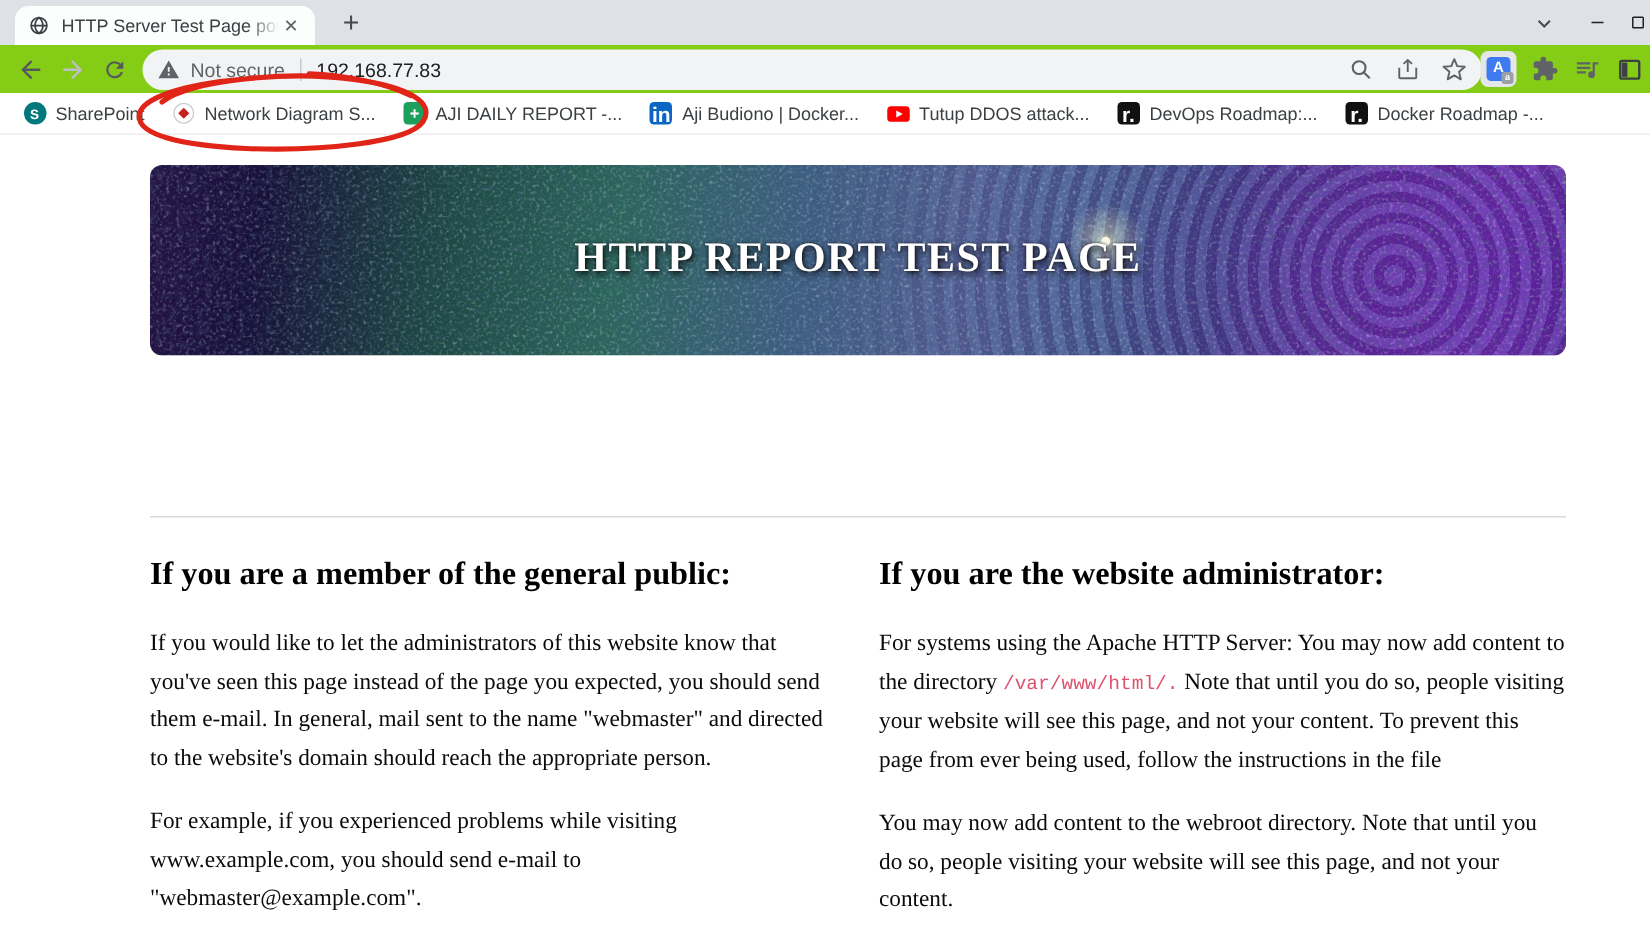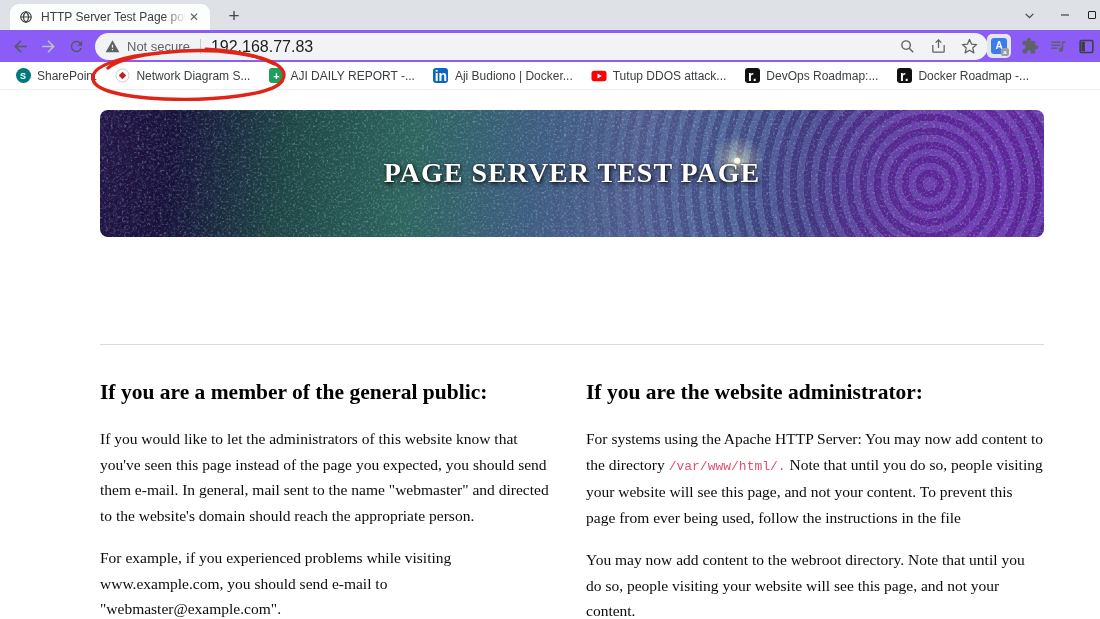--- a/index.html
+++ b/index.html
@@ -15,27 +15,27 @@
                -webkit-mask-image:linear-gradient(to right,#000 85%,transparent); mask-image:linear-gradient(to right,#000 85%,transparent);}
   .tab-close { font-size:12px; color:#5f6368; padding:0 3px; cursor:pointer; }
   .newtab { position:absolute; left:222px; top:5px; width:24px; height:24px; color:#45494d;
             font-size:19px; line-height:22px; text-align:center; border-radius:50%; }
   .win-controls { position:absolute; right:0; top:0; height:30px; display:flex; align-items:center; }
   .wc { width:38px; height:30px; display:flex; align-items:center; justify-content:center; color:#202124; }
   .wc svg { display:block; }
   .maximize-partial { width:16px; overflow:hidden; }
 
   
-  .toolbar { position:absolute; left:0; top:30px; width:1100px; height:32px; background:#8b5cf6; }
+  .toolbar { position:absolute; left:0; top:30px; width:1100px; height:32px; background:#84cc16; }
   .navbtn { position:absolute; top:3px; width:26px; height:26px; display:flex; align-items:center; justify-content:center; border-radius:50%; }
   .omnibox { position:absolute; left:95px; top:3px; width:893px; height:27px; background:#f1f3f4;
              border-radius:14px; display:flex; align-items:center; padding:0 10px; }
   .sec-label { font-size:13px; color:#5f6368; margin:0 10px 0 7px; }
   .divider { width:1px; height:15px; background:#c7cacd; margin-right:10px; }
-  .url { font-size:16px; color:#202124; }
+  .url { font-size:13px; color:#202124; }
   .omni-right { margin-left:auto; display:flex; align-items:center; gap:14px; }
   .ext-area { position:absolute; right:4px; top:3px; display:flex; align-items:center; gap:10px; height:26px; }
   .translate-chip { width:24px; height:24px; background:#e4e6e8; border-radius:5px; display:flex; align-items:center; justify-content:center; }
   .translate-sq { position:relative; width:16px; height:16px; background:#3e7bf0; border-radius:3px;
                   color:#fff; font-size:10px; font-weight:bold; text-align:center; line-height:15px; }
   .translate-sq i { position:absolute; right:-2px; bottom:-2px; width:8px; height:8px; background:#9aa0a6;
                     border-radius:2px; font-size:6px; line-height:8px; font-style:normal; color:#fff; }
   .annotation-svg { position:absolute; left:78px; top:14px; width:225px; height:60px; pointer-events:none; z-index:40; }
 
   
@@ -64,21 +64,21 @@
   .banner-title { position:absolute; left:0; right:0; top:50%; transform:translateY(-54%);
             text-align:center; color:#fff; font-family:"Liberation Serif", serif; font-weight:bold;
             font-size:28px; letter-spacing:1px; text-shadow:1px 2px 4px rgba(0,0,0,.85), 0 0 2px rgba(0,0,0,.6); }
   .lead { position:absolute; left:100px; top:176px; width:944px; font-family:"Liberation Serif", serif;
           font-size:17.5px; line-height:26px; color:#0b0b0b; }
   .lead a { color:#2b66d9; text-decoration:none; }
   .rule { position:absolute; left:100px; top:254px; width:944px; height:1px; background:#d9d9d9; }
   .cols { position:absolute; left:100px; top:280px; width:944px; display:flex; gap:28px;
           font-family:"Liberation Serif", serif; color:#0b0b0b; }
   .col { width:458px; }
-  .col h2 { font-size:21.5px; font-weight:bold; margin:10px 0 21px; color:#000; }
+  .col h2 { font-size:21.5px; font-weight:bold; margin:0 0 21px; color:#000; }
   .col p { font-size:15.5px; line-height:25.5px; margin:0 0 17px; }
   .col code { font-family:"Liberation Mono", monospace; font-size:13px; color:#dd536e; }
 </style>
 </head>
 <body>
 
 <div class="stage">
 
   <div class="tabstrip">
     <div class="tab">
@@ -249,21 +249,21 @@
           <feColorMatrix type="matrix" values="0 0 0 0 0.85  0 0 0 0 0.98  0 0 0 0 0.95  0.9 0.9 0.9 0 -1.35"></feColorMatrix>
           </filter>
         <filter id="nzD">
             <feTurbulence type="fractalNoise" baseFrequency="0.22" numOctaves="3" seed="3"></feTurbulence>
           <feColorMatrix type="matrix" values="0 0 0 0 0.05  0 0 0 0 0.10  0 0 0 0 0.20  0.8 0.8 0.8 0 -1.1"></feColorMatrix>
           </filter>
         <rect width="100%" height="100%" filter="url(#nzD)" opacity="0.55"></rect>
         <rect width="100%" height="100%" filter="url(#nzW)" opacity="0.5"></rect>
         <circle cx="67.5%" cy="40%" r="3" fill="#fffde9" opacity="0.95"></circle>
       </svg>
-      <div class="banner-title">PAGE SERVER TEST PAGE</div>
+      <div class="banner-title">HTTP REPORT TEST PAGE</div>
     </div>
 
 
     <div class="rule"></div>
 
     <div class="cols">
       <div class="col">
         <h2>If you are a member of the general public:</h2>
         <p>If you would like to let the administrators of this website know that you've seen this page instead of the page you expected, you should send them e-mail. In general, mail sent to the name "webmaster" and directed to the website's domain should reach the appropriate person.</p>
         <p>For example, if you experienced problems while visiting www.example.com, you should send e-mail to "webmaster@example.com".</p>

